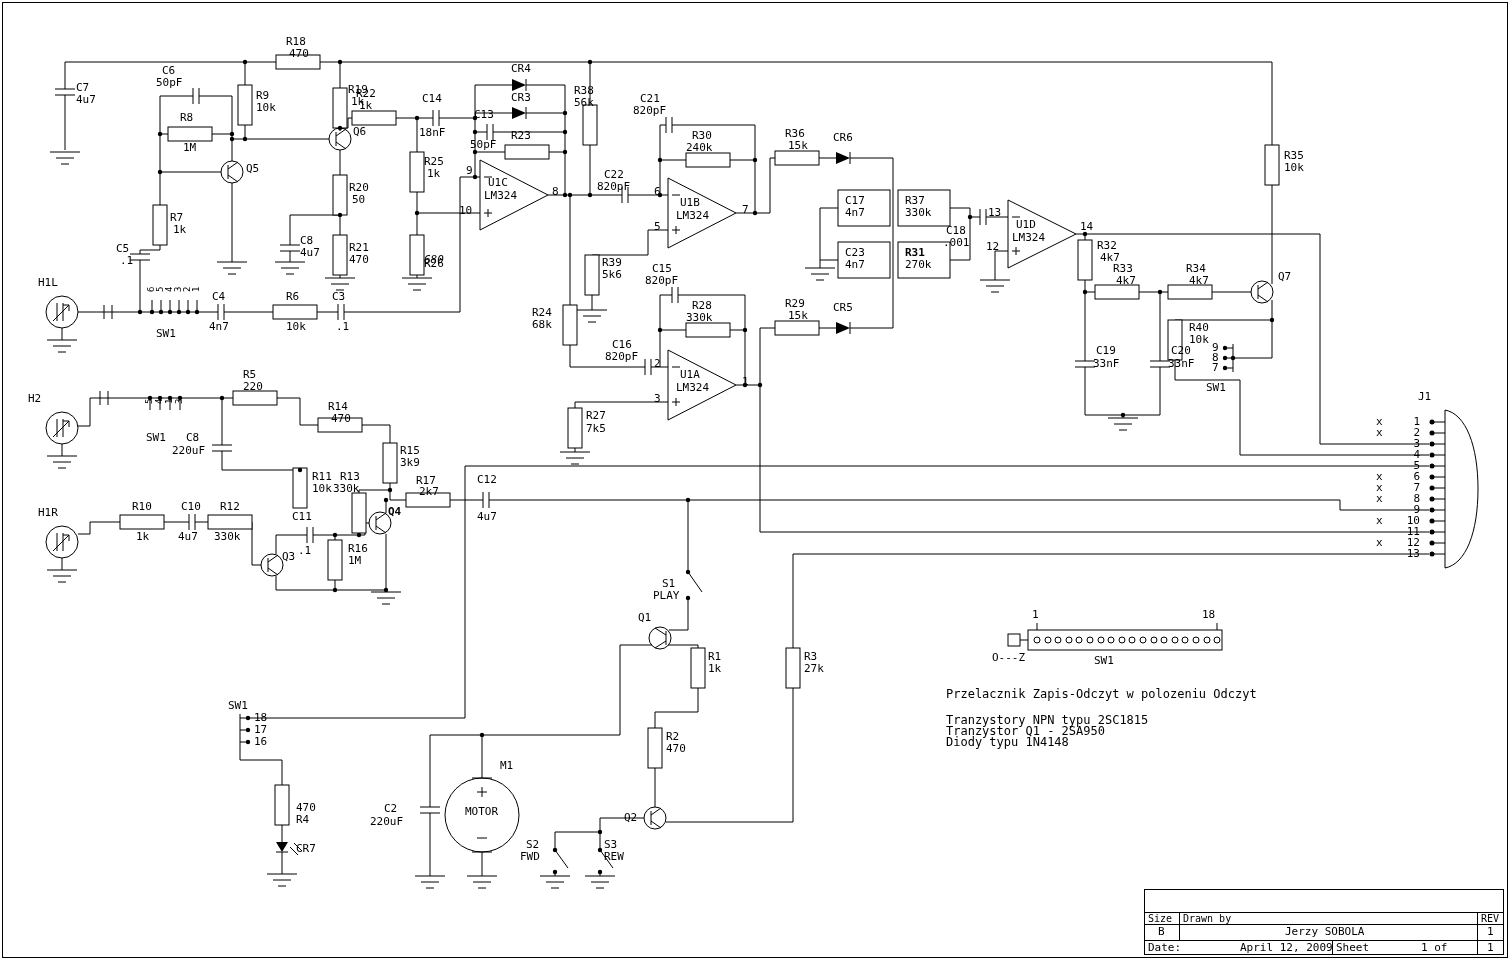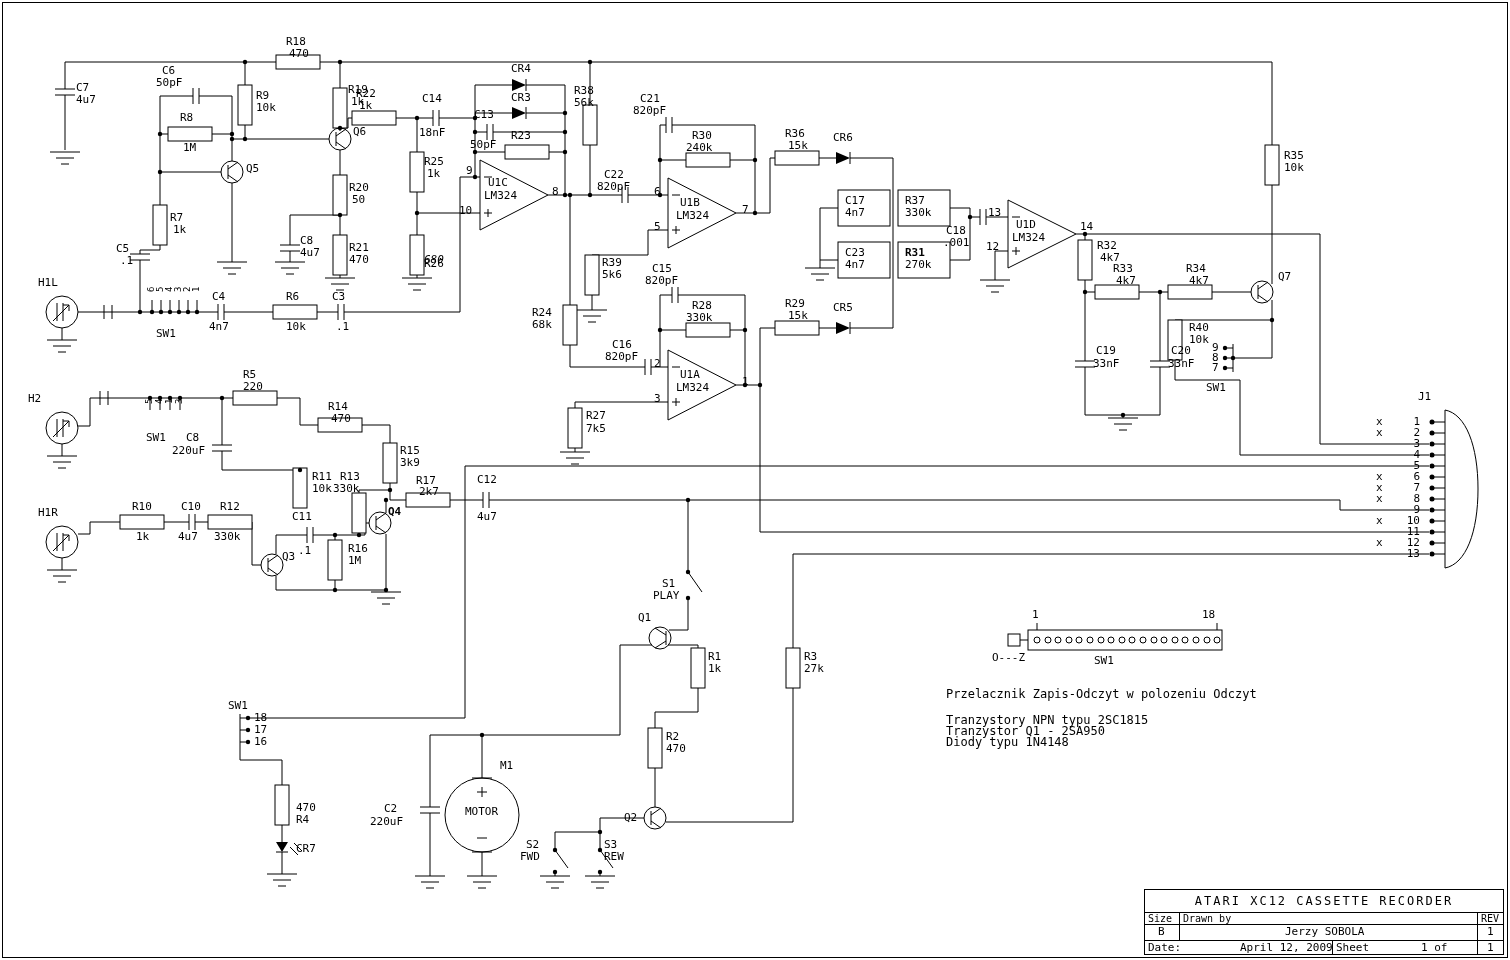--- a/index.html
+++ b/index.html
@@ -621,21 +621,20 @@
     </div>
 
 <div id="notes">
   <div class="note" style="left:946px;top:688px">Przelacznik Zapis-Odczyt w polozeniu Odczyt</div>
   <div class="note" style="left:946px;top:714px">Tranzystory NPN typu 2SC1815</div>
   <div class="note" style="left:946px;top:725px">Tranzystor Q1 - 2SA950</div>
   <div class="note" style="left:946px;top:736px">Diody typu 1N4148</div>
 </div>
 
 <div id="titleblock">
-  <div class="tb-title">ATARI XC12 CASSETTE RECORDER</div>
   <div class="tb-h" style="top:22px"></div>
   <div class="tb-h" style="top:34px"></div>
   <div class="tb-h" style="top:50px"></div>
   <div class="tb-v" style="left:34px;top:22px;height:28px"></div>
   <div class="tb-v" style="left:332px;top:22px;height:43px"></div>
   <div class="tb-v" style="left:187px;top:50px;height:15px"></div>
   <div class="tb-s" style="left:3px;top:24px">Size</div>
   <div class="tb-s" style="left:38px;top:24px">Drawn by</div>
   <div class="tb-s" style="left:336px;top:24px">REV</div>
   <div class="tb-t" style="left:13px;top:36px">B</div>

